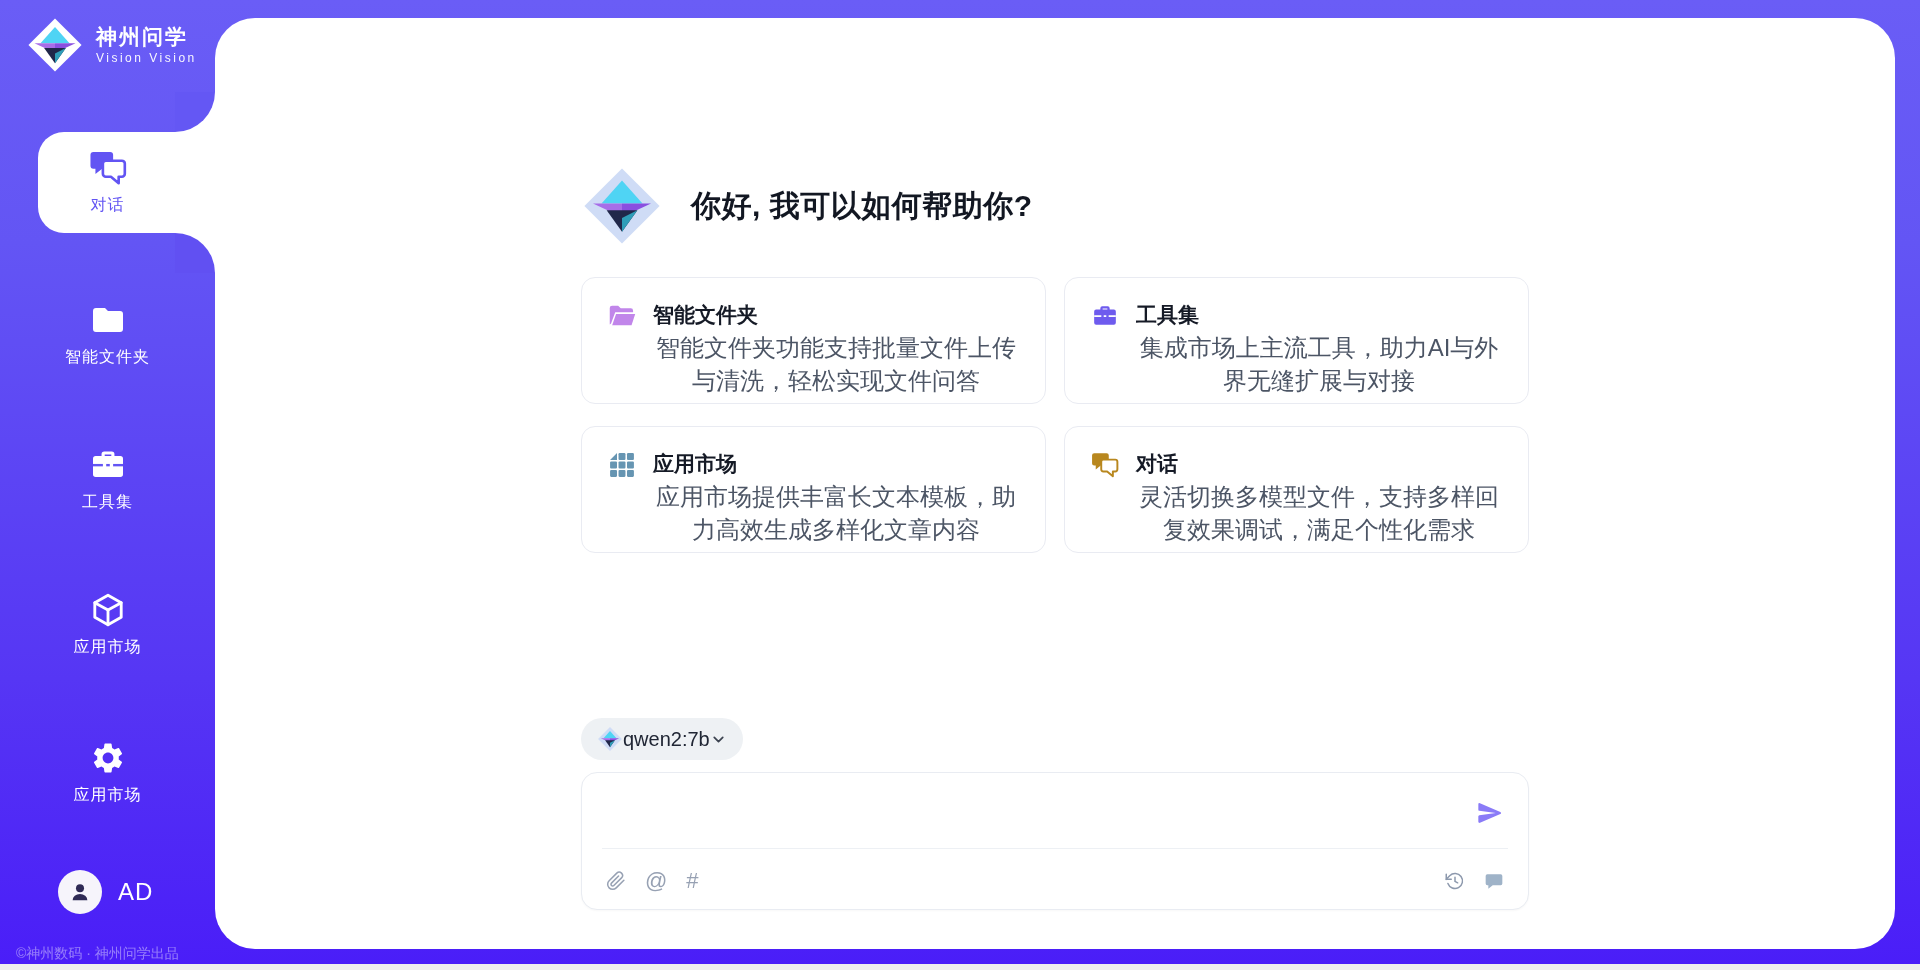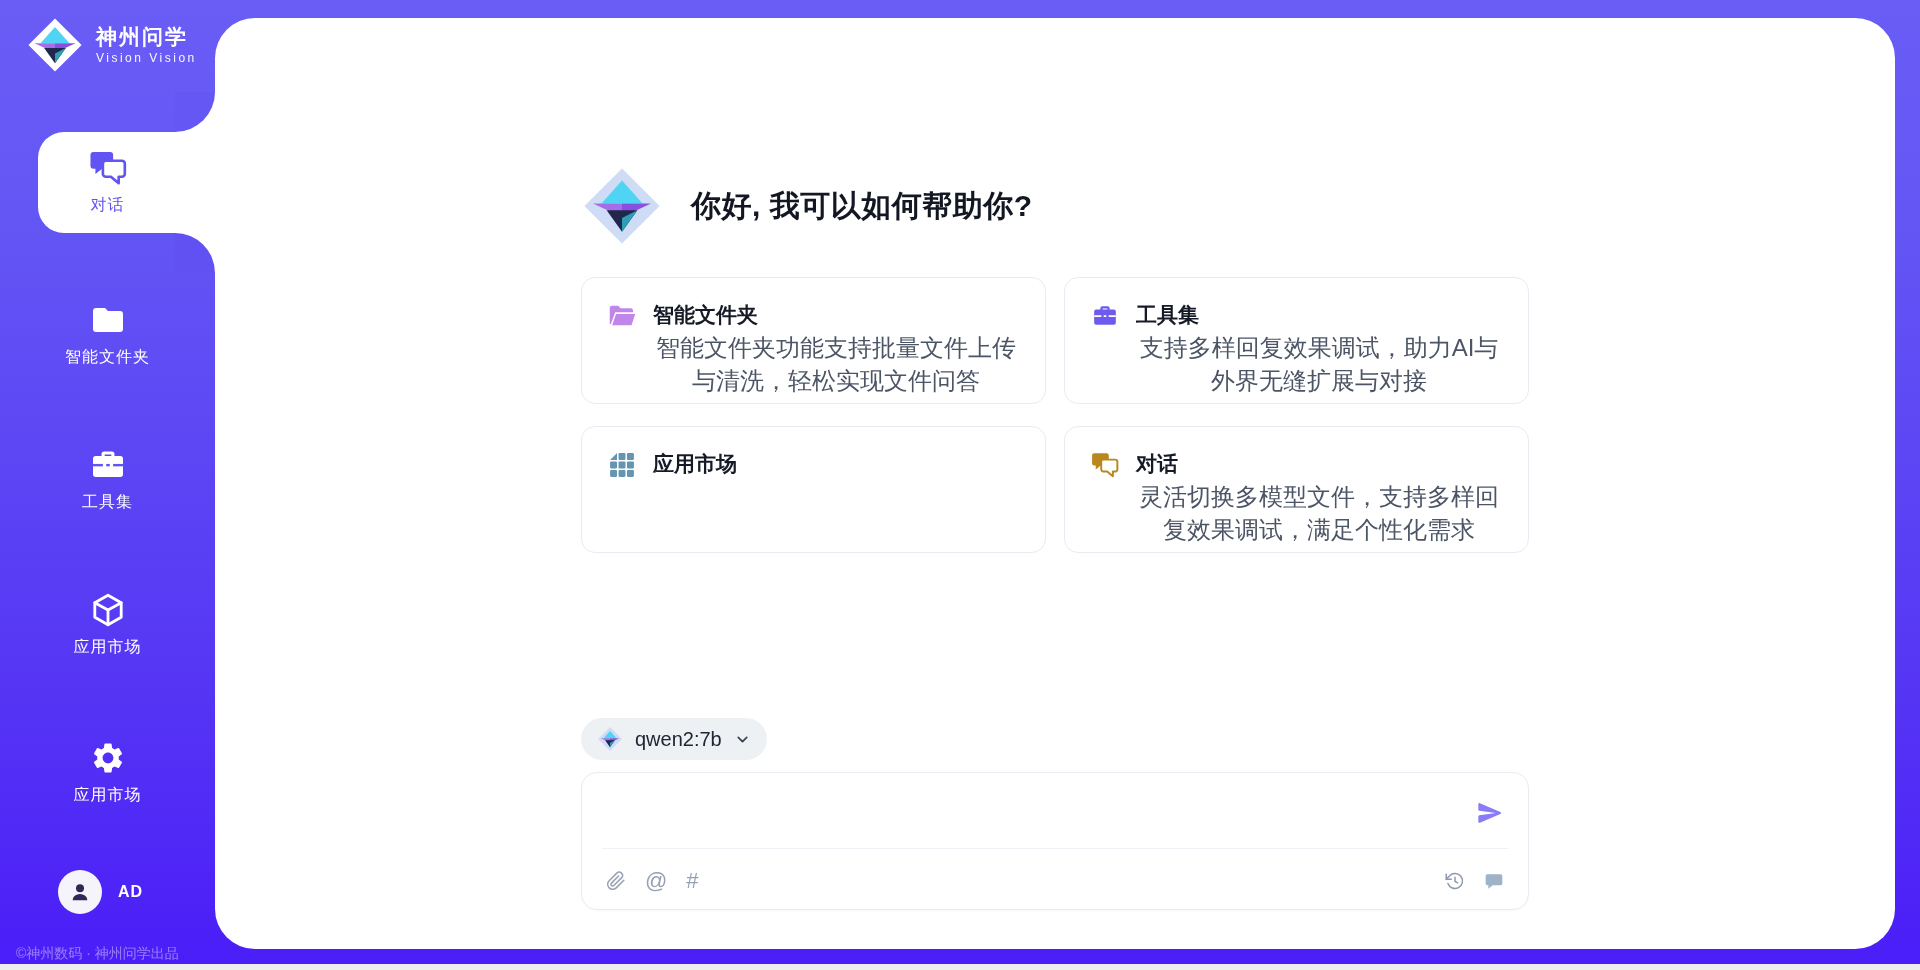--- a/index.html
+++ b/index.html
@@ -34,21 +34,21 @@
   .nav-folder   { top:280px; height:110px; }
   .nav-tools    { top:425px; height:110px; }
   .nav-market   { top:570px; height:110px; }
   .nav-settings { top:718px; height:110px; }
   .nav-chat .nav-label { font-weight:500; }
 
   .user-row { position:absolute; left:58px; top:870px; display:flex; align-items:center; gap:16px; cursor:pointer; }
   .avatar { width:44px; height:44px; border-radius:50%; background:#f6f4fb; display:flex;
             align-items:center; justify-content:center; }
   .avatar svg { width:26px; height:26px; }
-  .user-name { color:#fff; font-size:16px; letter-spacing:1px;font-weight:bold; }
+  .user-name { color:#fff; font-size:24px; letter-spacing:1px; }
   .copyright { position:absolute; left:16px; top:945px; width:200px; color:rgba(255,255,255,.42); font-size:14px; }
 
   
   .panel { position:absolute; left:215px; top:18px; width:1680px; height:931px;
            background:#fff; border-radius:40px; }
   .center-col { position:absolute; left:50%; transform:translateX(-50%); width:948px; height:100%; top:0; }
 
   .greeting { position:absolute; top:147px; left:0; display:flex; align-items:center; gap:28px; }
   .greeting svg { width:82px; height:82px; }
   .greeting h1 { font-size:30px; font-weight:bold; color:#121722; letter-spacing:.5px; }
@@ -56,21 +56,21 @@
   .cards { position:absolute; top:259px; left:0; display:grid;
            grid-template-columns:465px 465px; column-gap:18px; row-gap:22px; }
   .card { height:127px; border:1px solid #e9ebf2; border-radius:14px; background:#fff;
           padding:23px 26px; display:flex; gap:17px; cursor:pointer; }
   .card-icon { width:28px; height:26px; flex:0 0 28px; margin-top:2px; }
   .card-icon svg { width:28px; height:26px; }
   .card-title { font-size:21px; font-weight:bold; color:#151a26; }
   .card-desc { font-size:24px; color:#4c5565; line-height:1.36; margin-top:3px;text-align:center; }
 
   .model-pill { position:absolute; top:700px; left:0; height:42px; display:inline-flex;
-                align-items:center; gap:12px; padding:0 16px; border-radius:21px;
+                align-items:center; gap:0; padding:0 16px; border-radius:21px;
                 background:#eef1f4; cursor:pointer;justify-content:space-between; }
   .model-pill svg.logo { width:26px; height:26px; }
   .model-name { font-size:20px; color:#202634; }
   .model-pill .chev { width:17px; height:17px; }
 
   .composer { position:absolute; top:754px; left:0; width:948px; height:138px;
               border:1px solid #e9ecf2; border-radius:16px; background:#fff;
               box-shadow:0 1px 2px rgba(16,24,40,.03); }
   .composer textarea { position:absolute; left:26px; top:15px; width:830px; height:54px;
               border:none; outline:none; resize:none; font-family:"Liberation Sans",sans-serif;
@@ -204,21 +204,21 @@
         <div class="card-icon">
           <svg viewBox="0 0 24 24">
             <path d="M9.5 3h5a1.8 1.8 0 0 1 1.8 1.8V6h3.9A1.8 1.8 0 0 1 22 7.8v10.4A1.8 1.8 0 0 1 20.2 20H3.8A1.8 1.8 0 0 1 2 18.2V7.8A1.8 1.8 0 0 1 3.8 6h3.9V4.8A1.8 1.8 0 0 1 9.5 3zm.3 2v1h4.4V5h-4.4z" fill="#6e5bee"></path>
             <rect x="2" y="11.3" width="20" height="1.6" fill="#ffffff"></rect>
             <rect x="8.6" y="10.2" width="2.2" height="3.8" rx=".8" fill="#6e5bee"></rect>
             <rect x="13.2" y="10.2" width="2.2" height="3.8" rx=".8" fill="#6e5bee"></rect>
           </svg>
         </div>
         <div>
           <div class="card-title">工具集</div>
-          <div class="card-desc">支持多样回复效果调试，助力AI与外界无缝扩展与对接</div>
+          <div class="card-desc">集成市场上主流工具，助力AI与外界无缝扩展与对接</div>
         </div>
       </div>
 
       <div class="card">
         <div class="card-icon">
           <svg viewBox="0 0 24 24">
             <g fill="#6695b2">
               <polygon points="1,7.4 7.4,1 7.4,7.4"></polygon>
               <rect x="8.8" y="1" width="6.4" height="6.4" rx="1"></rect>
               <rect x="16.6" y="1" width="6.4" height="6.4" rx="1"></rect>
@@ -226,20 +226,21 @@
               <rect x="8.8" y="8.8" width="6.4" height="6.4" rx="1"></rect>
               <rect x="16.6" y="8.8" width="6.4" height="6.4" rx="1"></rect>
               <rect x="1" y="16.6" width="6.4" height="6.4" rx="1"></rect>
               <rect x="8.8" y="16.6" width="6.4" height="6.4" rx="1"></rect>
               <rect x="16.6" y="16.6" width="6.4" height="6.4" rx="1"></rect>
             </g>
           </svg>
         </div>
         <div>
           <div class="card-title">应用市场</div>
+          <div class="card-desc">应用市场提供丰富长文本模板，助力高效生成多样化文章内容</div>
         </div>
       </div>
 
       <div class="card">
         <div class="card-icon">
           <svg viewBox="0 0 26 24" style="color:#b8871e">
             <path d="M3 1h11.5a2 2 0 0 1 2 2v7.5a2 2 0 0 1-2 2H9l-4.6 3.6V12.5H3a2 2 0 0 1-2-2V3a2 2 0 0 1 2-2z" fill="currentColor"></path>
             <path d="M11.5 7h11a2 2 0 0 1 2 2v7a2 2 0 0 1-2 2h-2.2v4.4L15 18h-3.5a2 2 0 0 1-2-2V9a2 2 0 0 1 2-2z" fill="#ffffff" stroke="currentColor" stroke-width="1.8" stroke-linejoin="round"></path>
           </svg>
         </div>

